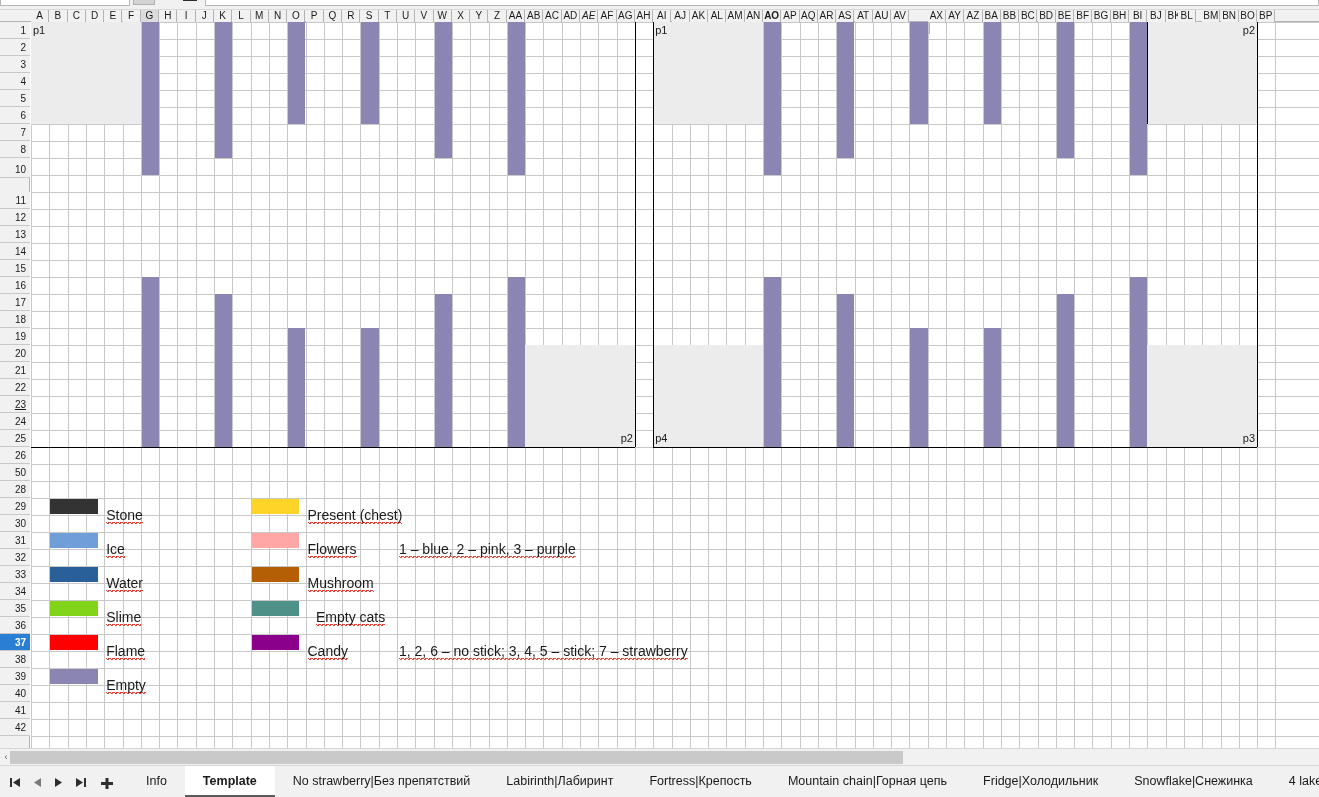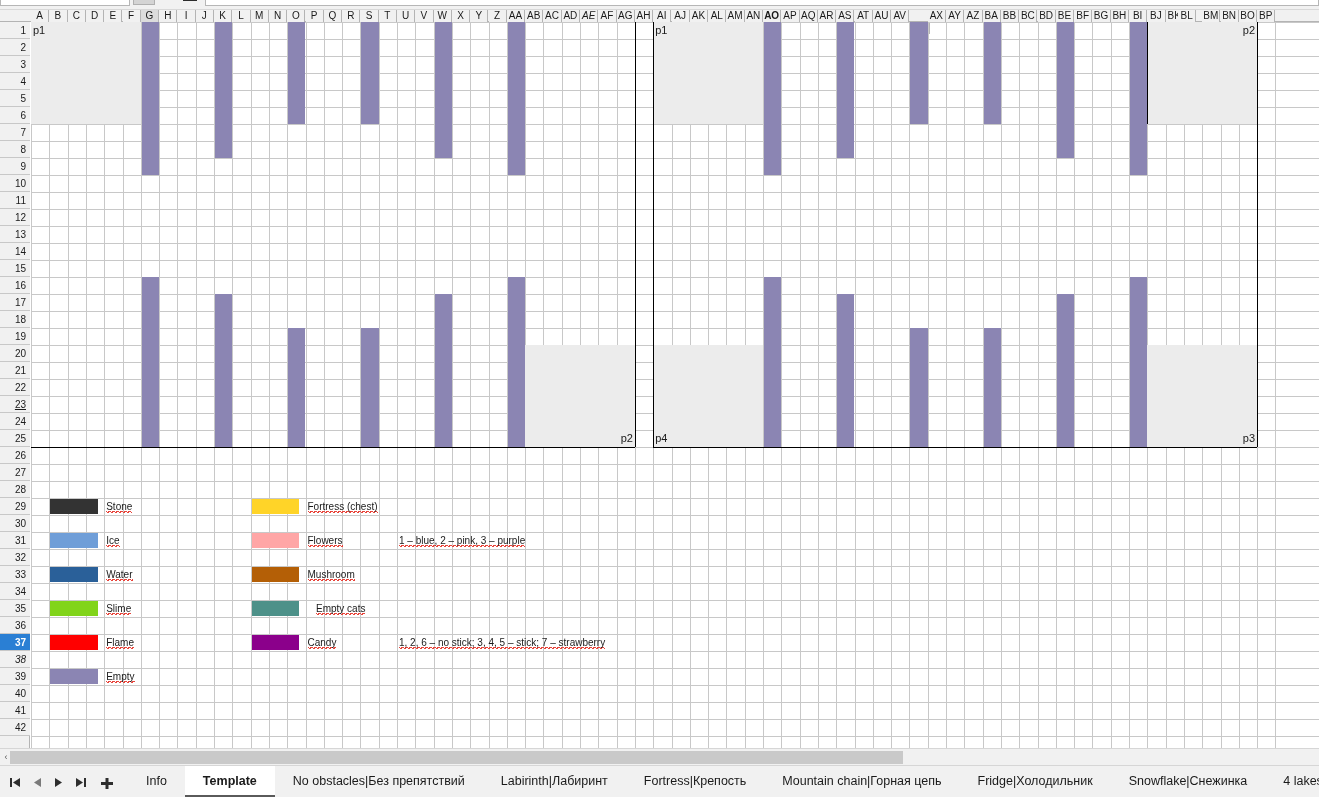--- a/index.html
+++ b/index.html
@@ -96,22 +96,23 @@
 
   .plabel {
     position: absolute; font-size: 11px; line-height: 17px; color: #1a1a1a;
     white-space: nowrap;
   }
   .plabel.right { text-align: right; }
 
   
   .swatch { position: absolute; }
   .legend-text {
-    position: absolute; font-size: 10px; line-height: 17px; color: #1a1a1a;
+    position: absolute; font-size: 14px; line-height: 17px; color: #1a1a1a;
     white-space: nowrap;
+    margin-top: 9px;
   }
   .squiggle {
     background-image: repeating-linear-gradient(135deg,
       #e8443a 0px, #e8443a 1px, transparent 1px, transparent 2px);
     background-repeat: repeat-x;
     background-position: left bottom;
     background-size: 4px 2px;
     padding-bottom: 1px;
   }
 
@@ -243,49 +244,49 @@
   <div id="row-header">
       <div class="rh" style="top: 0px; height: 17px;">1</div>
       <div class="rh" style="top: 17px; height: 17px;">2</div>
       <div class="rh" style="top: 34px; height: 17px;">3</div>
       <div class="rh" style="top: 51px; height: 17px;">4</div>
       <div class="rh" style="top: 68px; height: 17px;">5</div>
       <div class="rh" style="top: 85px; height: 17px;">6</div>
       <div class="rh" style="top: 102px; height: 17px;">7</div>
       <div class="rh" style="top: 119px; height: 17px;">8</div>
       <div class="rh" style="top: 136px; height: 17px;">9</div>
-      <div class="rh" style="top: 153px; height: 17px;">10</div>
+      <div class="rh" style="top: 139px; height: 17px;">10</div>
       <div class="rh" style="top: 170px; height: 17px;">11</div>
       <div class="rh" style="top: 187px; height: 17px; text-align: right;">12</div>
       <div class="rh" style="top: 204px; height: 17px;">13</div>
       <div class="rh" style="top: 221px; height: 17px;">14</div>
       <div class="rh" style="top: 238px; height: 17px;">15</div>
       <div class="rh" style="top: 255px; height: 17px;">16</div>
       <div class="rh" style="top: 272px; height: 17px;">17</div>
       <div class="rh" style="top: 289px; height: 17px;">18</div>
       <div class="rh" style="top: 306px; height: 17px;">19</div>
       <div class="rh" style="top: 323px; height: 17px;">20</div>
       <div class="rh" style="top: 340px; height: 17px;">21</div>
       <div class="rh" style="top: 357px; height: 17px;">22</div>
       <div class="rh" style="top: 374px; height: 17px; text-decoration: underline;">23</div>
       <div class="rh" style="top: 391px; height: 17px;">24</div>
       <div class="rh" style="top: 408px; height: 17px;">25</div>
       <div class="rh" style="top: 425px; height: 17px;">26</div>
-      <div class="rh" style="top: 442px; height: 17px;">27</div>
+      <div class="rh" style="top: 442px; height: 17px;">50</div>
       <div class="rh" style="top: 459px; height: 17px;">28</div>
       <div class="rh" style="top: 476px; height: 17px;">29</div>
       <div class="rh" style="top: 493px; height: 17px;">30</div>
       <div class="rh" style="top: 510px; height: 17px;">31</div>
       <div class="rh" style="top: 527px; height: 17px;">32</div>
       <div class="rh" style="top: 544px; height: 17px;">33</div>
       <div class="rh" style="top: 561px; height: 17px;">34</div>
       <div class="rh" style="top: 578px; height: 17px;">35</div>
       <div class="rh" style="top: 595px; height: 17px;">36</div>
       <div class="rh sel" style="top: 612px; height: 17px;">37</div>
-      <div class="rh" style="top: 629px; height: 17px; font-style: italic;">38</div>
+      <div class="rh" style="top: 629px; height: 17px;">38</div>
       <div class="rh" style="top: 646px; height: 17px;">39</div>
       <div class="rh" style="top: 663px; height: 17px;">40</div>
       <div class="rh" style="top: 680px; height: 17px;">41</div>
       <div class="rh" style="top: 697px; height: 17px;">42</div>
     </div>
   <div id="grid">
     <div class="gridlines" id="gridlines">
         <div class="vline" style="left: 0px;"></div>
         <div class="vline" style="left: 18px;"></div>
         <div class="vline" style="left: 37px;"></div>
@@ -456,21 +457,21 @@
         <div class="legend-text" style="left: 75.2px; top: 510px; height: 17px;"><span class="squiggle">Ice</span></div>
         <div class="swatch" style="left: 19.3px; top: 545px; width: 47.58px; height: 15px; background: rgb(42, 96, 153);"></div>
         <div class="legend-text" style="left: 75.2px; top: 544px; height: 17px;"><span class="squiggle">Water</span></div>
         <div class="swatch" style="left: 19.3px; top: 579px; width: 47.58px; height: 15px; background: rgb(129, 212, 26);"></div>
         <div class="legend-text" style="left: 75.2px; top: 578px; height: 17px;"><span class="squiggle">Slime</span></div>
         <div class="swatch" style="left: 19.3px; top: 613px; width: 47.58px; height: 15px; background: rgb(255, 0, 0);"></div>
         <div class="legend-text" style="left: 75.2px; top: 612px; height: 17px;"><span class="squiggle">Flame</span></div>
         <div class="swatch" style="left: 19.3px; top: 647px; width: 47.58px; height: 15px; background: rgb(139, 133, 179);"></div>
         <div class="legend-text" style="left: 75.2px; top: 646px; height: 17px;"><span class="squiggle">Empty</span></div>
         <div class="swatch" style="left: 220.6px; top: 477px; width: 47.58px; height: 15px; background: rgb(255, 212, 40);"></div>
-        <div class="legend-text" style="left: 276.5px; top: 476px; height: 17px;"><span class="squiggle">Fortress (chest)</span></div>
+        <div class="legend-text" style="left: 276.5px; top: 476px; height: 17px;"><span class="squiggle">Present (chest)</span></div>
         <div class="swatch" style="left: 220.6px; top: 511px; width: 47.58px; height: 15px; background: rgb(255, 166, 166);"></div>
         <div class="legend-text" style="left: 276.5px; top: 510px; height: 17px; text-align: right;"><span class="squiggle">Flowers</span></div>
         <div class="legend-text" style="left: 368px; top: 510px; height: 17px;"><span class="squiggle">1 – blue, 2 – pink, 3 – purple</span></div>
         <div class="swatch" style="left: 220.6px; top: 545px; width: 47.58px; height: 15px; background: rgb(180, 95, 6);"></div>
         <div class="legend-text" style="left: 276.5px; top: 544px; height: 17px;"><span class="squiggle">Mushroom</span></div>
         <div class="swatch" style="left: 220.6px; top: 579px; width: 47.58px; height: 15px; background: rgb(77, 145, 137);"></div>
         <div class="legend-text" style="left: 285px; top: 578px; height: 17px;"><span class="squiggle">Empty cats</span></div>
         <div class="swatch" style="left: 220.6px; top: 613px; width: 47.58px; height: 15px; background: rgb(139, 0, 139);"></div>
         <div class="legend-text" style="left: 276.5px; top: 612px; height: 17px;"><span class="squiggle">Candy</span></div>
         <div class="legend-text" style="left: 368px; top: 612px; height: 17px;"><span class="squiggle">1, 2, 6 – no stick; 3, 4, 5 – stick; 7 – strawberry</span></div>
@@ -507,14 +508,14 @@
           <polygon points="1,1 1,10 8,5.5" fill="#2e2e2e"></polygon>
         </svg>
       </div>
       <div class="nav-btn" style="left: 98px;">
         <svg width="14" height="13" viewBox="0 0 14 13">
           <rect x="5.5" y="1" width="3" height="11" fill="#2e2e2e"></rect>
           <rect x="1" y="5" width="12" height="3" fill="#2e2e2e"></rect>
         </svg>
       </div>
     </div>
-  <div id="tabs"><div class="tab">Info</div><div class="tab active">Template</div><div class="tab">No obstacles|Без препятствий</div><div class="tab">Labirinth|Лабиринт</div><div class="tab">Fortress|Крепость</div><div class="tab">Mountain chain|Горная цепь</div><div class="tab">Fridge|Холодильник</div><div class="tab">Snowflake|Снежинка</div><div class="tab">4 lakes|4 озера</div></div>
+  <div id="tabs"><div class="tab">Info</div><div class="tab active">Template</div><div class="tab">No strawberry|Без препятствий</div><div class="tab">Labirinth|Лабиринт</div><div class="tab">Fortress|Крепость</div><div class="tab">Mountain chain|Горная цепь</div><div class="tab">Fridge|Холодильник</div><div class="tab">Snowflake|Снежинка</div><div class="tab">4 lakes|4 озера</div></div>
 </div>
 
 </body></html>

